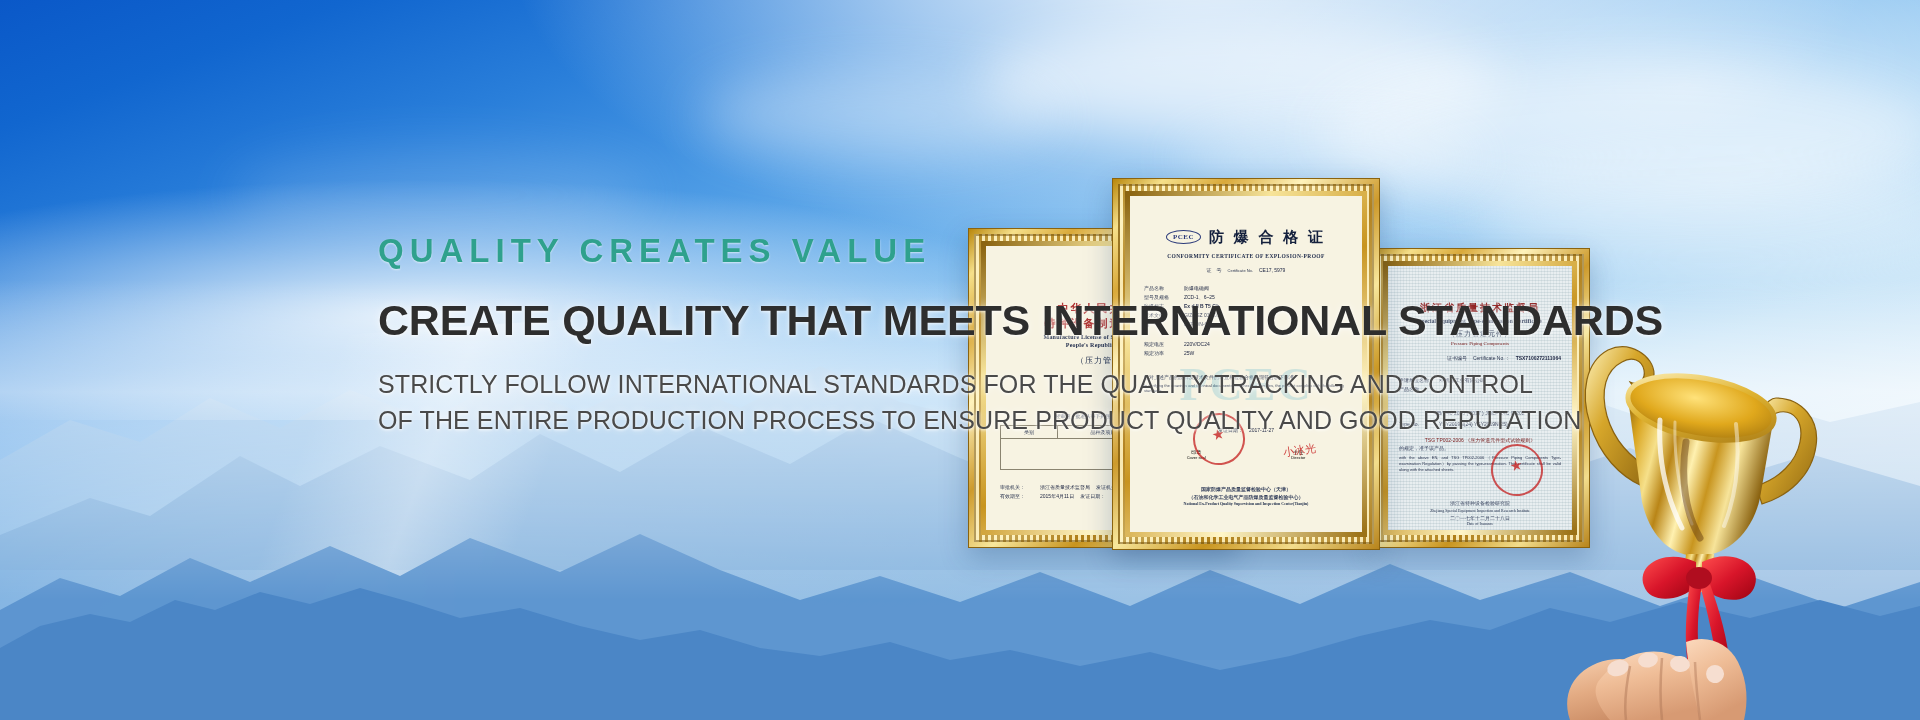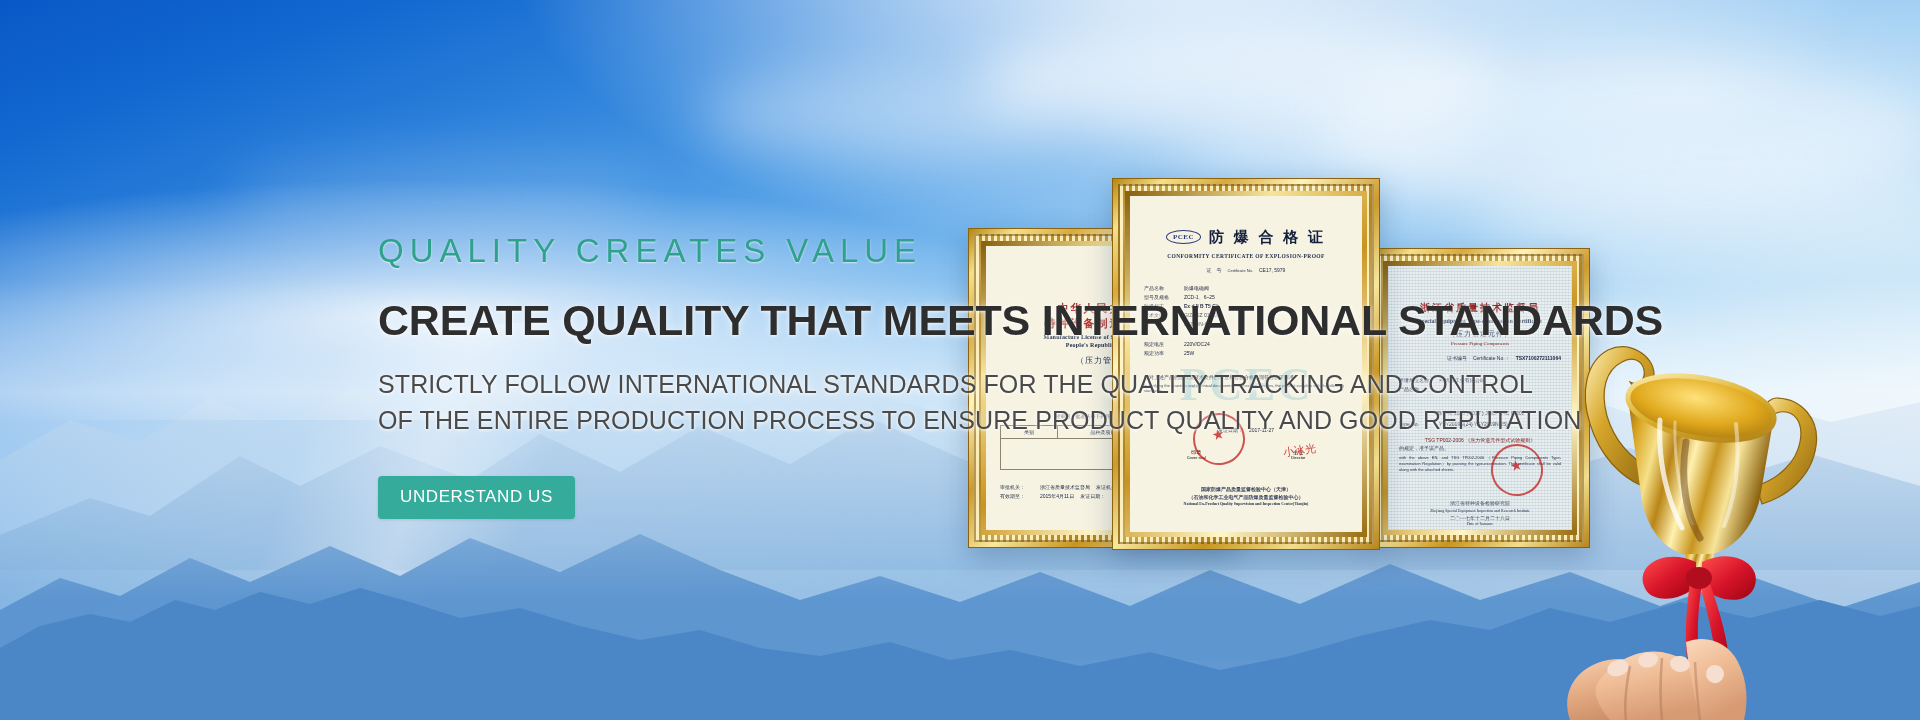--- a/index.html
+++ b/index.html
@@ -106,21 +106,21 @@
   .copy {
     position: absolute;
     left: 378px;
     top: 232px;
     width: 1120px;
     z-index: 6;
   }
   .eyebrow {
     font-size: 33px;
     letter-spacing: 6px;
-    font-weight: normal;
+    font-weight: bold;
     color: #2fa18d;
     margin: 0 0 26px 0;
     white-space: nowrap;
     text-shadow: 0 1px 2px rgba(255,255,255,0.6);
   }
   .headline {
     font-size: 43px;
     font-weight: bold;
     color: #2e2e2e;
     letter-spacing: -0.2px;
@@ -510,21 +510,20 @@
     </div>
   </div>
 
   <div class="copy">
     <div class="eyebrow">QUALITY  CREATES  VALUE</div>
     <h1 class="headline">CREATE QUALITY THAT MEETS INTERNATIONAL STANDARDS</h1>
     <p class="sub">
       <span>STRICTLY FOLLOW INTERNATIONAL STANDARDS FOR THE QUALITY TRACKING AND CONTROL</span>
       <span>OF THE ENTIRE PRODUCTION PROCESS TO ENSURE PRODUCT QUALITY AND GOOD REPUTATION</span>
     </p>
-    <button class="cta">UNDERSTAND US</button>
   </div>
 
   <div class="trophy-wrap">
     <svg viewBox="0 0 430 430" xmlns="http://www.w3.org/2000/svg">
       <defs>
         <linearGradient id="goldCup" x1="0" y1="0" x2="1" y2="0.3">
           <stop offset="0%" stop-color="#8a6210"></stop>
           <stop offset="12%" stop-color="#d9a520"></stop>
           <stop offset="26%" stop-color="#f6e08a"></stop>
           <stop offset="38%" stop-color="#b98517"></stop>

